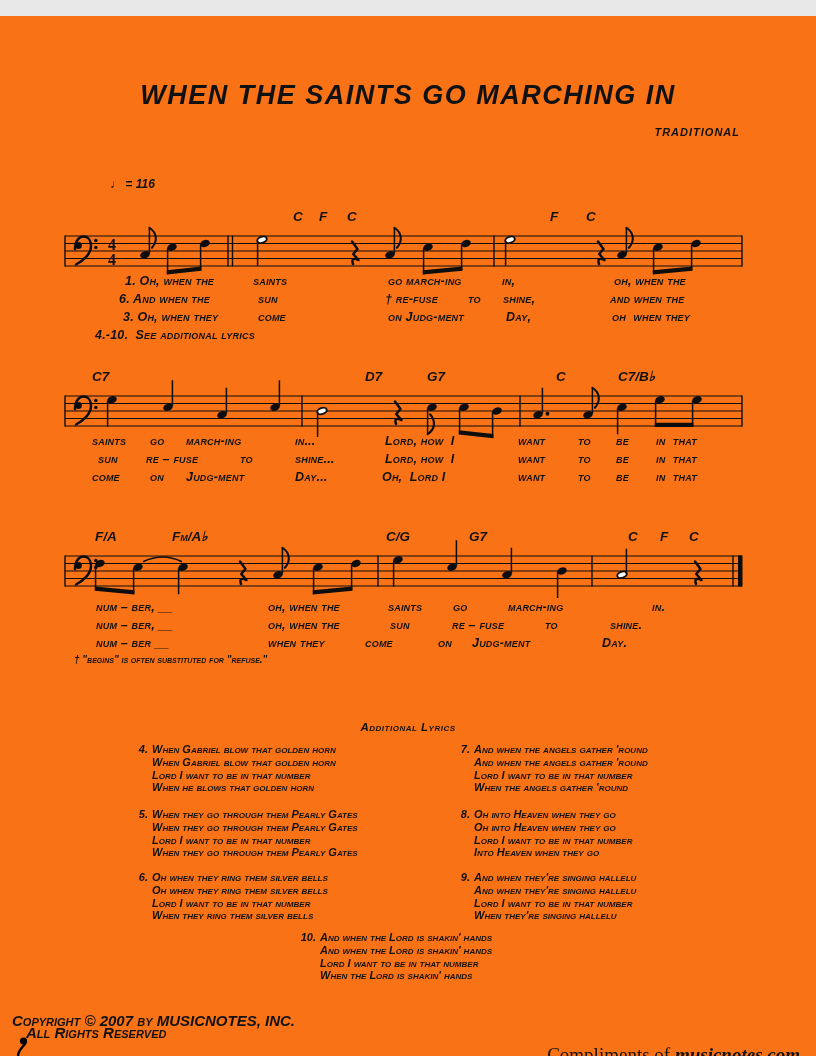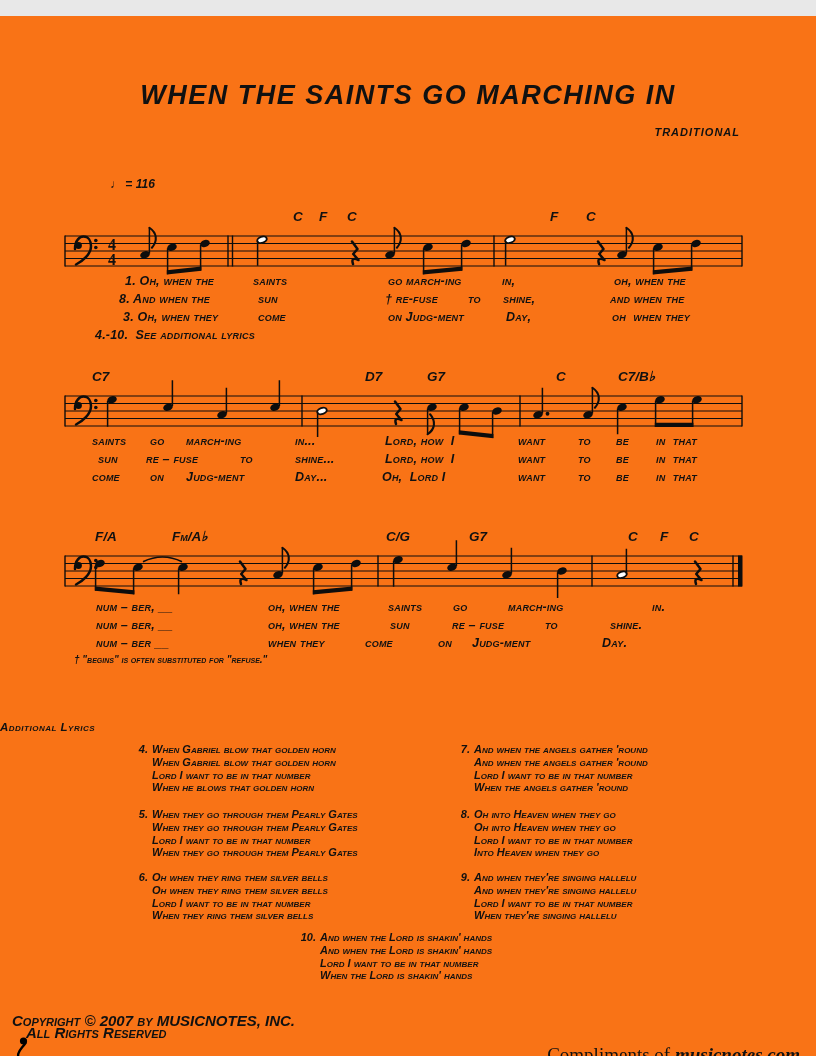--- a/index.html
+++ b/index.html
@@ -8,21 +8,21 @@
   .music-svg{position:absolute;left:0;top:0;pointer-events:none;}
   .t-title{position:absolute;left:0;right:0;top:64px;text-align:center;
            font-size:27px;font-weight:bold;font-style:italic;letter-spacing:1.5px;}
   .t-composer{position:absolute;right:76px;top:110px;font-size:11px;font-weight:bold;
               font-style:italic;letter-spacing:1px;}
   .tempo{position:absolute;left:110px;top:161px;font-size:12px;font-weight:bold;font-style:italic;}
   .lyric-seg{position:absolute;font-weight:bold;font-style:italic;font-variant:small-caps;
              font-size:12.5px;white-space:pre;letter-spacing:.2px;line-height:14px;}
   .footnote{position:absolute;left:74px;top:638px;font-weight:bold;font-style:italic;
             font-variant:small-caps;font-size:10px;}
-  .addl-header{position:absolute;left:0;right:0;top:705px;text-align:left;font-weight:bold;
+  .addl-header{position:absolute;left:0;right:0;top:705px;text-align:center;font-weight:bold;
                font-style:italic;font-variant:small-caps;font-size:11.5px;letter-spacing:.5px;}
   .verse{position:absolute;font-weight:bold;font-style:italic;font-variant:small-caps;
          font-size:11px;line-height:12.8px;white-space:pre;}
   .vnum{position:absolute;left:-26px;width:22px;text-align:right;}
   .copyline{position:absolute;left:12px;right:0;text-align:left;font-weight:bold;font-style:italic;
             font-variant:small-caps;font-size:15px;}
   .copy1{top:996px;} .copy2{top:1008px;padding-left:14px;}
   .logo{position:absolute;left:14px;top:1020px;}
   .compliments{position:absolute;right:16px;top:1028px;font-family:"Liberation Serif",serif;
                font-size:19px;}
@@ -297,21 +297,21 @@
         </g>
       </g>
     </svg>
 
   <div id="lyrics-layer">
       <div class="lyric-seg" style="left: 125px; top: 258px;">1. Oh, when the</div>
       <div class="lyric-seg" style="left: 253px; top: 258px;">saints</div>
       <div class="lyric-seg" style="left: 388px; top: 258px;">go march-ing</div>
       <div class="lyric-seg" style="left: 502px; top: 258px;">in,</div>
       <div class="lyric-seg" style="left: 614px; top: 258px;">oh, when the</div>
-      <div class="lyric-seg" style="left: 119px; top: 276px;">8. And when the</div>
+      <div class="lyric-seg" style="left: 119px; top: 276px;">6. And when the</div>
       <div class="lyric-seg" style="left: 258px; top: 276px;">sun</div>
       <div class="lyric-seg" style="left: 385px; top: 276px;">† re-fuse</div>
       <div class="lyric-seg" style="left: 468px; top: 276px;">to</div>
       <div class="lyric-seg" style="left: 503px; top: 276px;">shine,</div>
       <div class="lyric-seg" style="left: 610px; top: 276px;">and when the</div>
       <div class="lyric-seg" style="left: 123px; top: 294px;">3. Oh, when they</div>
       <div class="lyric-seg" style="left: 258px; top: 294px;">come</div>
       <div class="lyric-seg" style="left: 388px; top: 294px;">on Judg-ment</div>
       <div class="lyric-seg" style="left: 506px; top: 294px;">Day,</div>
       <div class="lyric-seg" style="left: 612px; top: 294px; text-align: right;">oh  when they</div>

